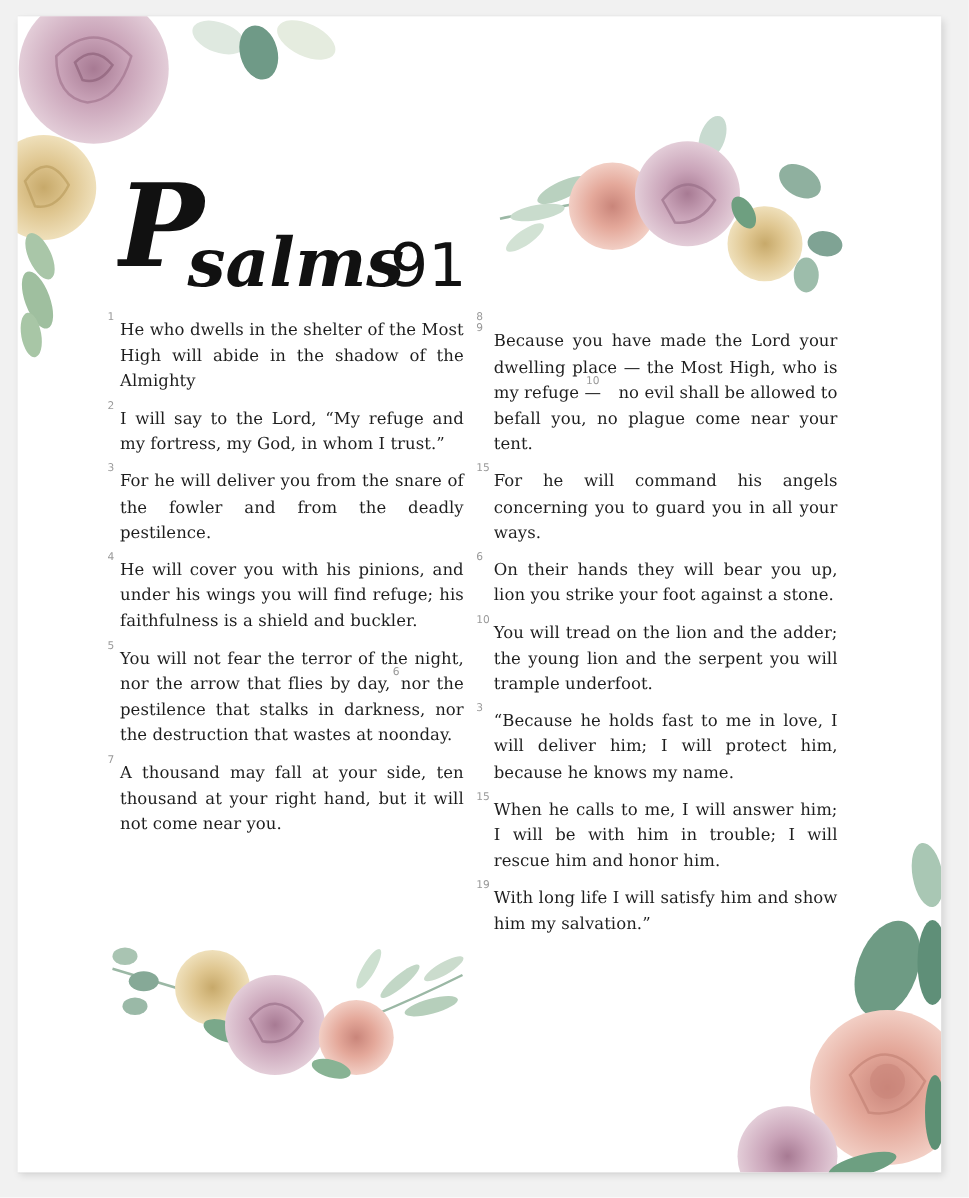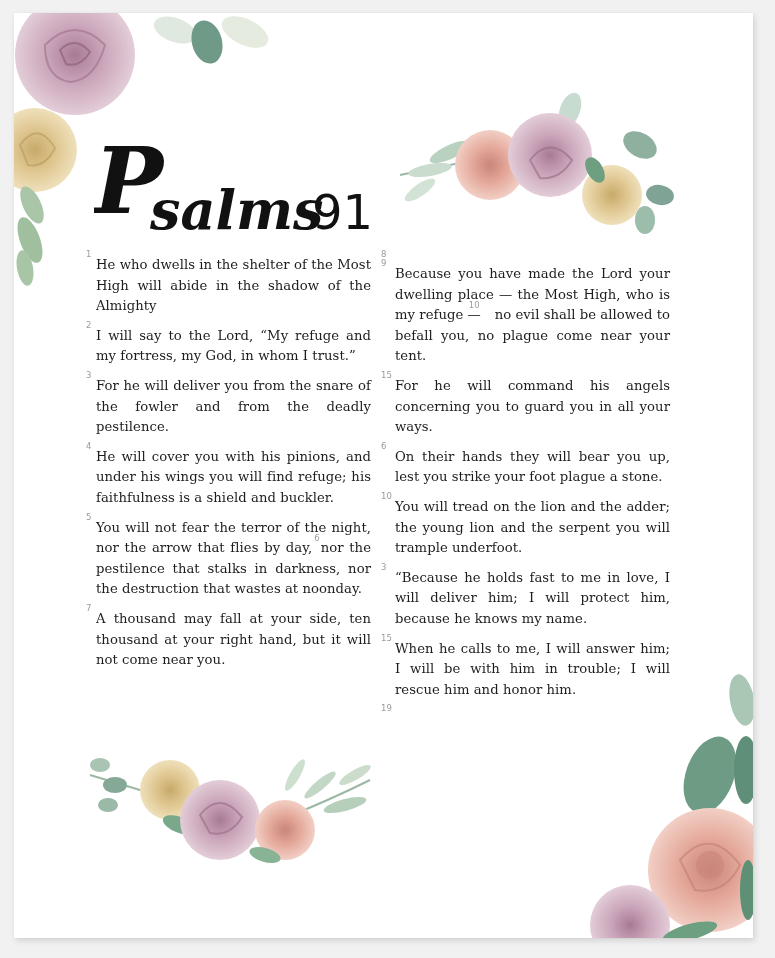--- a/index.html
+++ b/index.html
@@ -151,36 +151,37 @@
     <p class="verse">
       <span class="vnum">9</span>
       <span>Because you have made the Lord your dwelling place — the Most High, who is my refuge —</span><sup class="vnum inline">10</sup><span>no evil shall be allowed to befall you, no plague come near your tent.</span>
     </p>
     <p class="verse">
       <span class="vnum">15</span>
       <span>For he will command his angels concerning you to guard you in all your ways.</span>
     </p>
     <p class="verse">
       <span class="vnum">6</span>
-      <span>On their hands they will bear you up, lest you strike your foot plague a stone.</span>
+      <span>On their hands they will bear you up, lion you strike your foot against a stone.</span>
     </p>
     <p class="verse">
       <span class="vnum">10</span>
       <span>You will tread on the lion and the adder; the young lion and the serpent you will trample underfoot.</span>
     </p>
     <p class="verse">
       <span class="vnum">3</span>
       <span>“Because he holds fast to me in love, I will deliver him; I will protect him, because he knows my name.</span>
     </p>
     <p class="verse">
       <span class="vnum">15</span>
       <span>When he calls to me, I will answer him; I will be with him in trouble; I will rescue him and honor him.</span>
     </p>
     <p class="verse">
       <span class="vnum">19</span>
+      <span>With long life I will satisfy him and show him my salvation.”</span>
     </p>
   </div>
 
   <svg class="floral" style="left:66px; top:722px;" width="300" height="140" viewBox="0 0 300 140">
     <path d="M10 40 Q60 55 110 70" stroke="#9bb8a5" stroke-width="2" fill="none"></path>
     <ellipse cx="20" cy="30" rx="10" ry="7" fill="#a9c4b2"></ellipse>
     <ellipse cx="35" cy="50" rx="12" ry="8" fill="#86a997"></ellipse>
     <ellipse cx="28" cy="70" rx="10" ry="7" fill="#9ab9a7"></ellipse>
     <path d="M200 85 Q250 65 290 45" stroke="#9bb8a5" stroke-width="2" fill="none"></path>
     <ellipse cx="240" cy="50" rx="20" ry="5" fill="#c2d7c6" transform="rotate(-40 240 50)"></ellipse>

